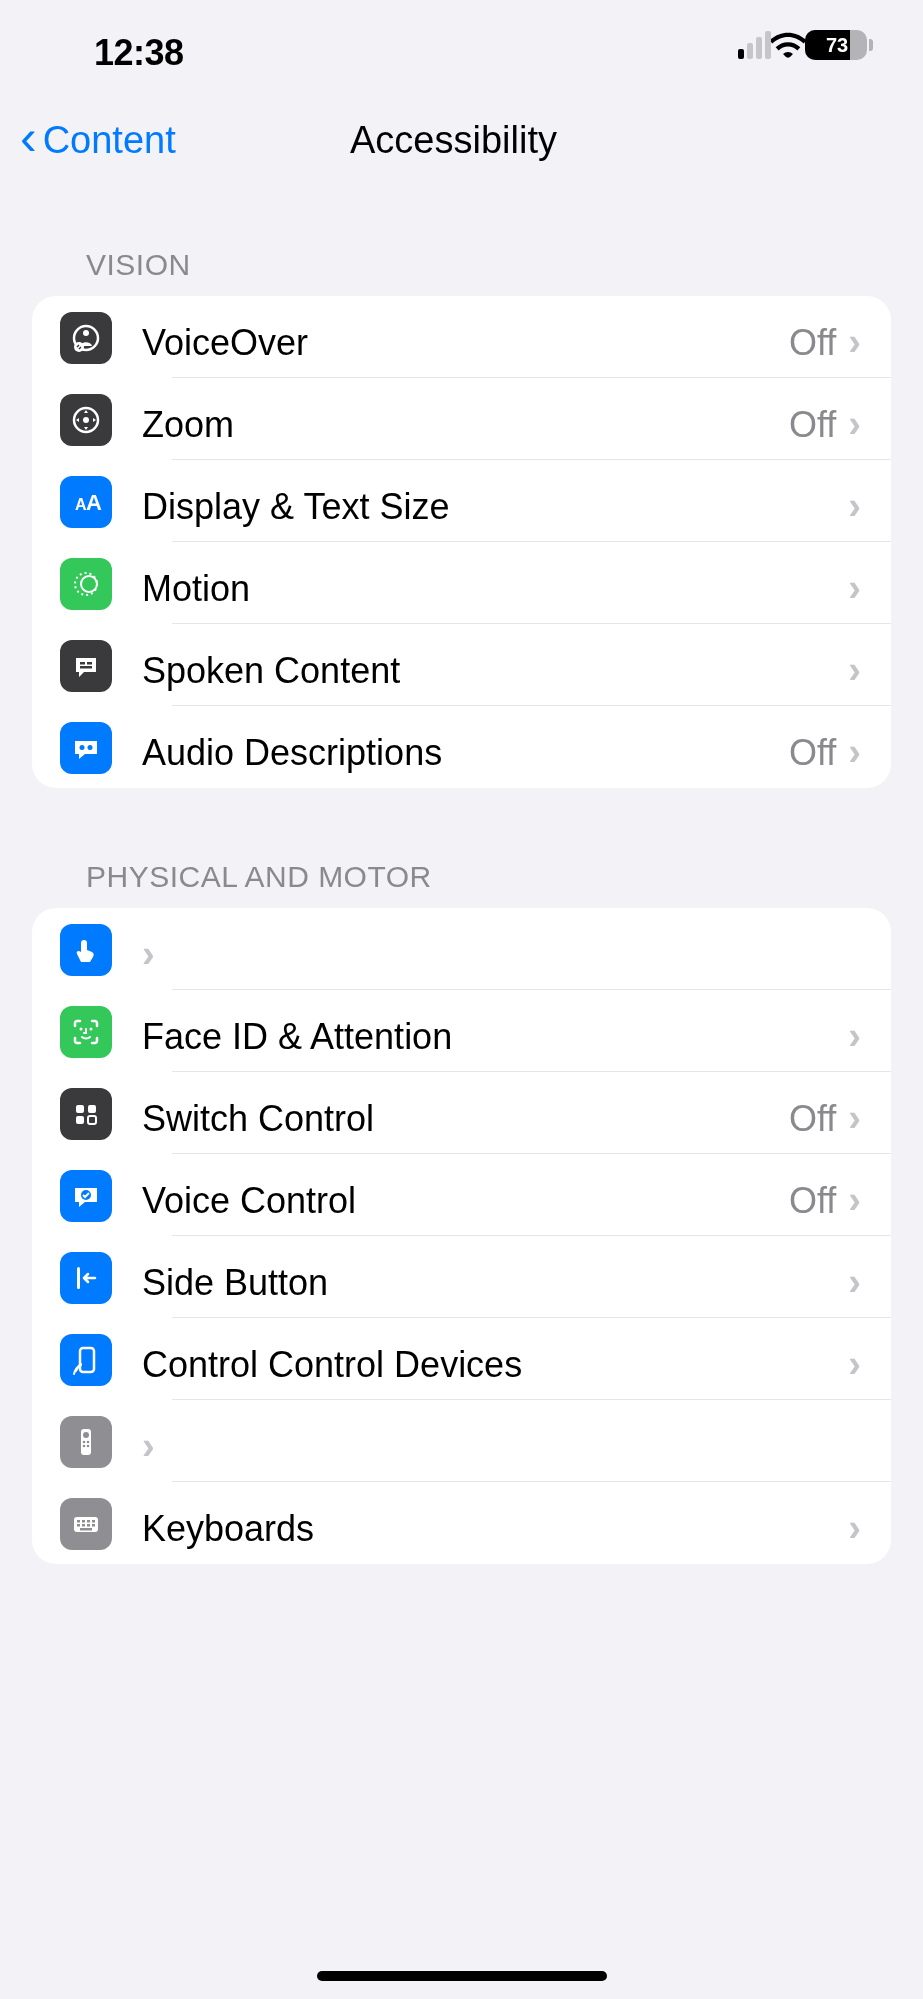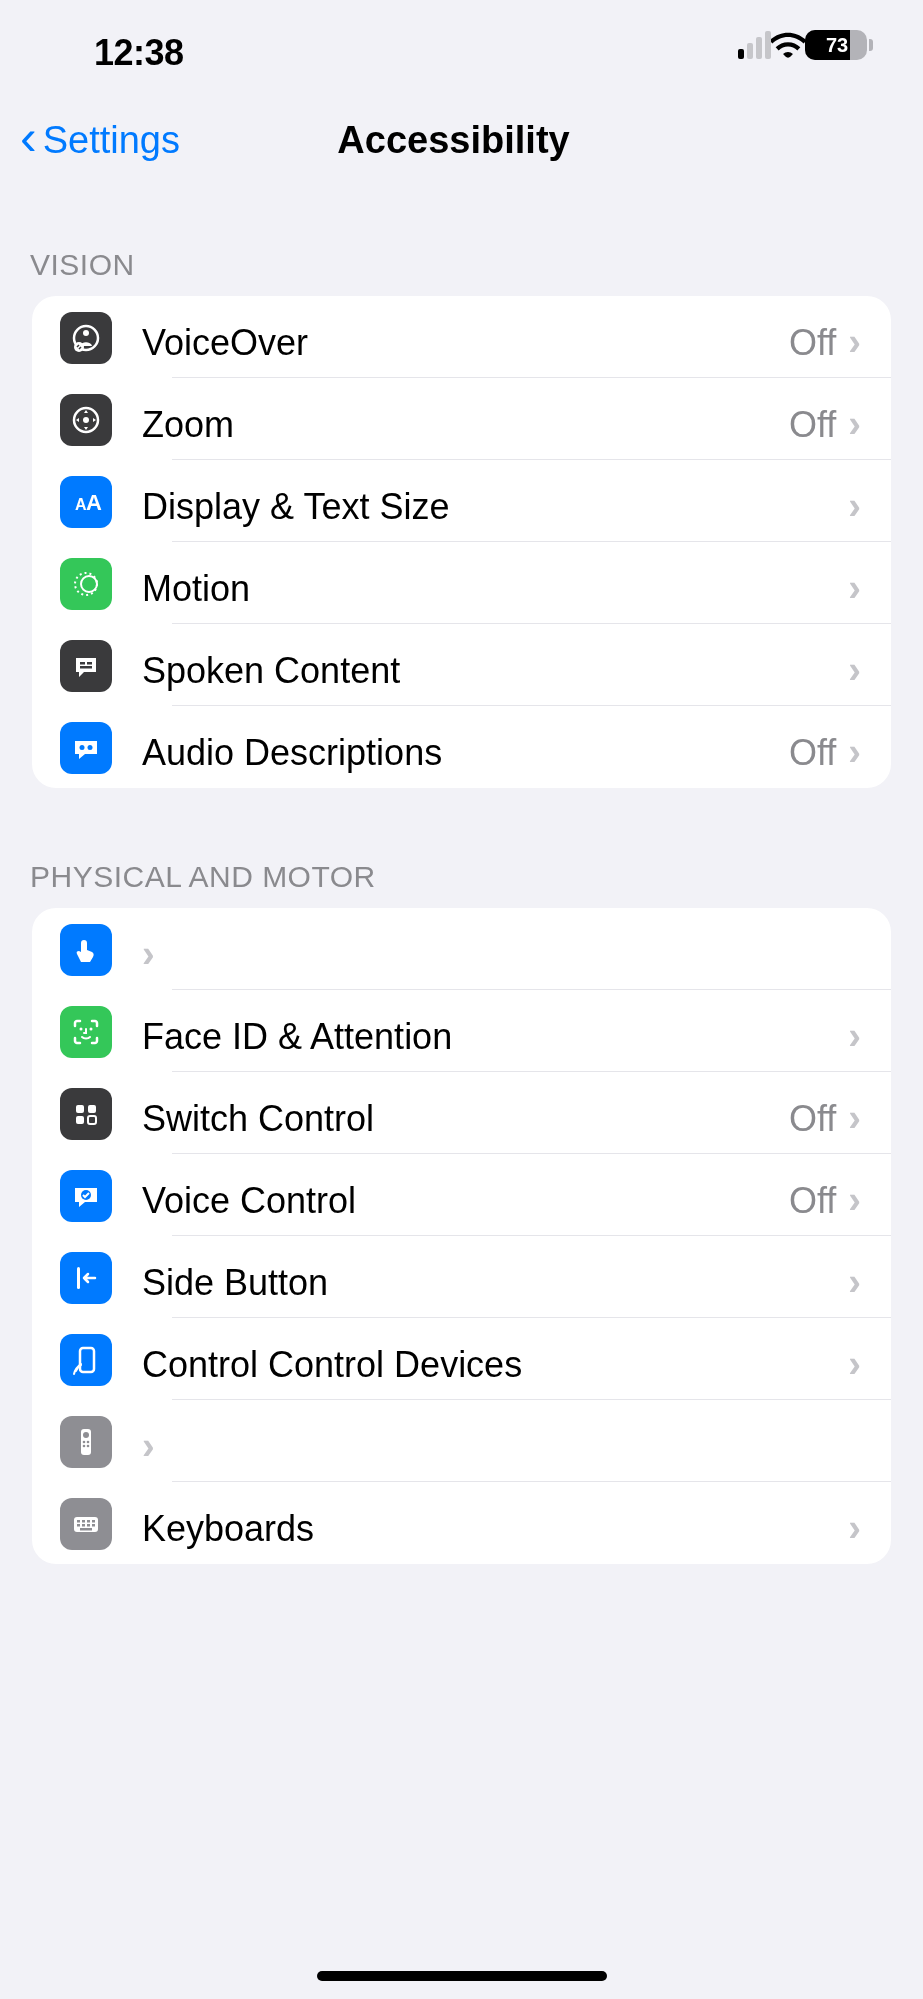--- a/index.html
+++ b/index.html
@@ -90,30 +90,30 @@
       font-size: 50px;
       font-weight: 500;
       line-height: 1;
       margin-top:-6px;
     }
     .nav-title {
       position: absolute;
       left: 0; right: 16px;
       text-align: center;
       font-size: 38px;
-      font-weight: 700;
+      font-weight: 400;
       pointer-events: none;
     }
     
     .section-header {
       color: #8a8a8e;
       font-size: 30px;
       font-weight: 400;
       letter-spacing: 0.5px;
-      padding: 0 30px 14px;
+      padding: 0 86px 14px;
       text-transform: uppercase;
     }
     .section-header.first { margin-top: 58px; }
     .section-header.second { margin-top: 72px; }
     .group {
       background: #fff;
       margin: 0 32px;
       border-radius: 24px;
       overflow:hidden;
     }
@@ -196,21 +196,21 @@
       <div class="battery-fill"></div>
       <div class="battery-text">73</div>
       <div class="battery-tip"></div>
     </div>
   </div>
 </div>
 
 <div class="nav-bar">
   <div class="back-btn">
     <span class="back-chevron">‹</span>
-    <span>Settings</span>
+    <span>Content</span>
   </div>
   <div class="nav-title">Accessibility</div>
 </div>
 
 <div class="section-header first">VISION</div>
 <div class="group">
 
   <div class="row">
     <div class="icon-box bg-black">
       <svg width="36" height="36" viewBox="0 0 36 36">

